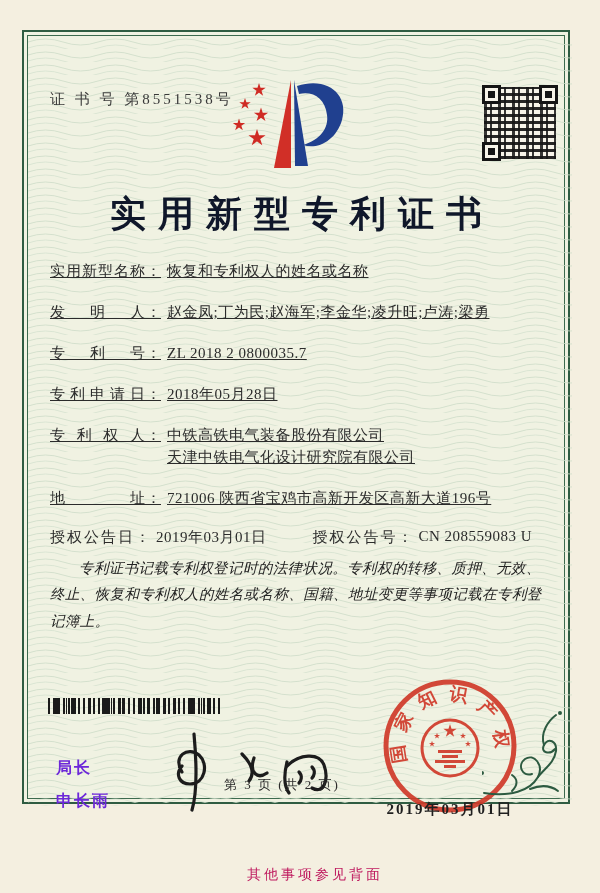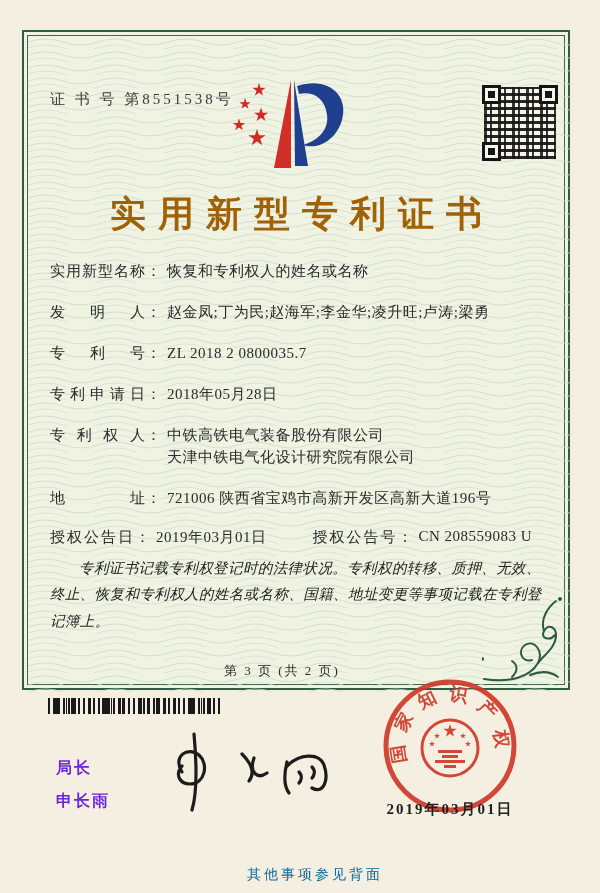--- a/index.html
+++ b/index.html
@@ -5,21 +5,21 @@
   * { margin:0; padding:0; box-sizing:border-box; }
   html,body { width:600px; height:893px; }
   body {
     position:relative;
     background:#f4efe0;
     font-family:"Liberation Serif","DejaVu Serif",serif;
     color:#2b2b2b;
     overflow:hidden;
   }
   .frame {
-    position:absolute; left:22px; top:30px; width:548px; height:660px;
+    position:absolute; left:22px; top:30px; width:548px; height:774px;
     border:2.5px solid #2f5c42;
     background:#f0f2e2;
   }
   .frame-inner {
     position:absolute; inset:3px;
     border:1px solid #3c6a4e;
   }
   .waves { position:absolute; inset:4px; z-index:0; opacity:.8; }
   .content { position:absolute; inset:0; z-index:1; }
 
@@ -35,25 +35,25 @@
       repeating-linear-gradient(90deg, rgba(21,21,21,.85) 0 3px, transparent 3px 6px, rgba(21,21,21,.85) 6px 8px, transparent 8px 14px);
     background-color:#f7f4e9;
   }
   .finder { position:absolute; width:19px; height:19px; border:3px solid #151515; background:#f7f4e9; }
   .finder::after { content:""; position:absolute; inset:3px; background:#151515; }
   .finder.tl { left:-2px; top:-2px; } .finder.tr { right:-2px; top:-2px; } .finder.bl { left:-2px; bottom:-2px; }
 
   .title {
     position:absolute; left:0; right:0; top:158px;
     text-align:center; font-size:36px; font-weight:700;
-    letter-spacing:12px; text-indent:12px; color:#a16207;
+    letter-spacing:12px; text-indent:12px; color:#0f172a;
   }
 
   .fields { position:absolute; left:26px; top:228px; width:505px; font-size:15px; }
-  .row { display:flex; margin-bottom:19px; line-height:22px; }
+  .row { display:flex; margin-bottom:19px; line-height:22px;text-decoration:underline; }
   .lbl { display:inline-block; width:96px; text-align:justify; text-align-last:justify; letter-spacing:1px; flex:none; }
   .colon { flex:none; margin-right:6px; }
   .val { letter-spacing:.5px; }
   .val .l2 { display:block; }
   .grant { display:flex; margin-top:3px; }
   .grant .pair { display:flex;text-align:center; }
   .grant .gap { width:46px; }
   .grant .glbl { letter-spacing:2px; }
 
   .paras {
@@ -76,21 +76,21 @@
   .signature { position:absolute; left:118px; top:690px; }
 
   .seal { position:absolute; left:356px; top:644px; }
   .seal-date { position:absolute; left:336px; top:768px; width:180px; text-align:center;
     font-size:15px; font-weight:700; letter-spacing:2px; color:#1f1f1f; }
 
   .page-no { position:absolute; left:0; right:0; bottom:8px; text-align:center;
     font-size:13px; letter-spacing:2px; transform:translateX(-14px); }
 
   .back-note { position:absolute; left:0; right:0; top:866px; text-align:center;
-    font-size:14px; letter-spacing:3px; color:#0369a1;padding-left:30px; }
+    font-size:14px; letter-spacing:3px; color:#be185d;padding-left:30px; }
 
   .ornament { position:absolute; right:4px; bottom:2px; }
 </style>
 </head>
 <body>
 
 <div class="frame">
   <div class="frame-inner"></div>
 
   <svg class="waves" width="100%" height="100%">

